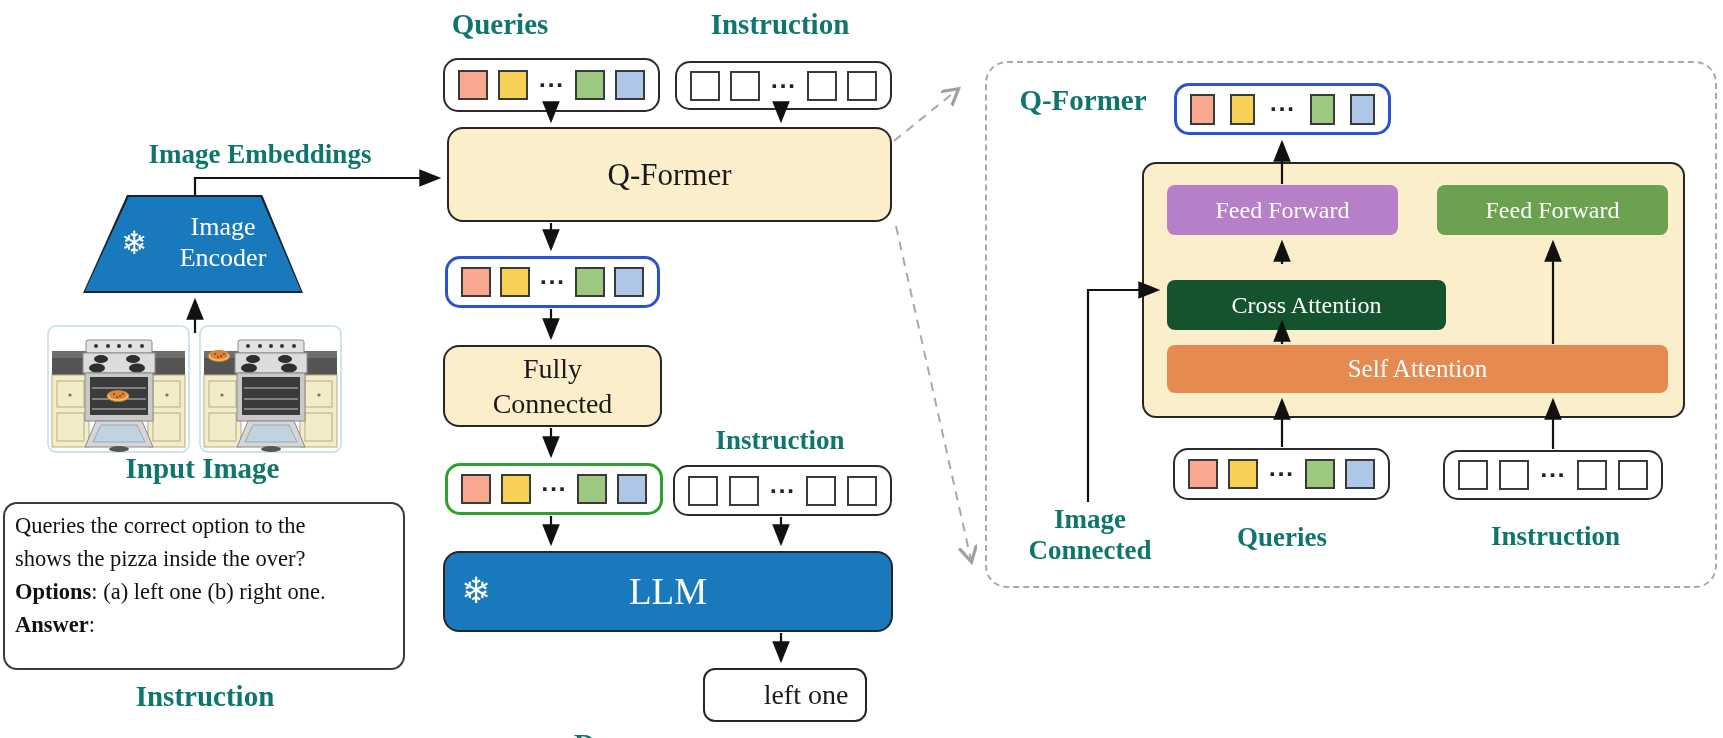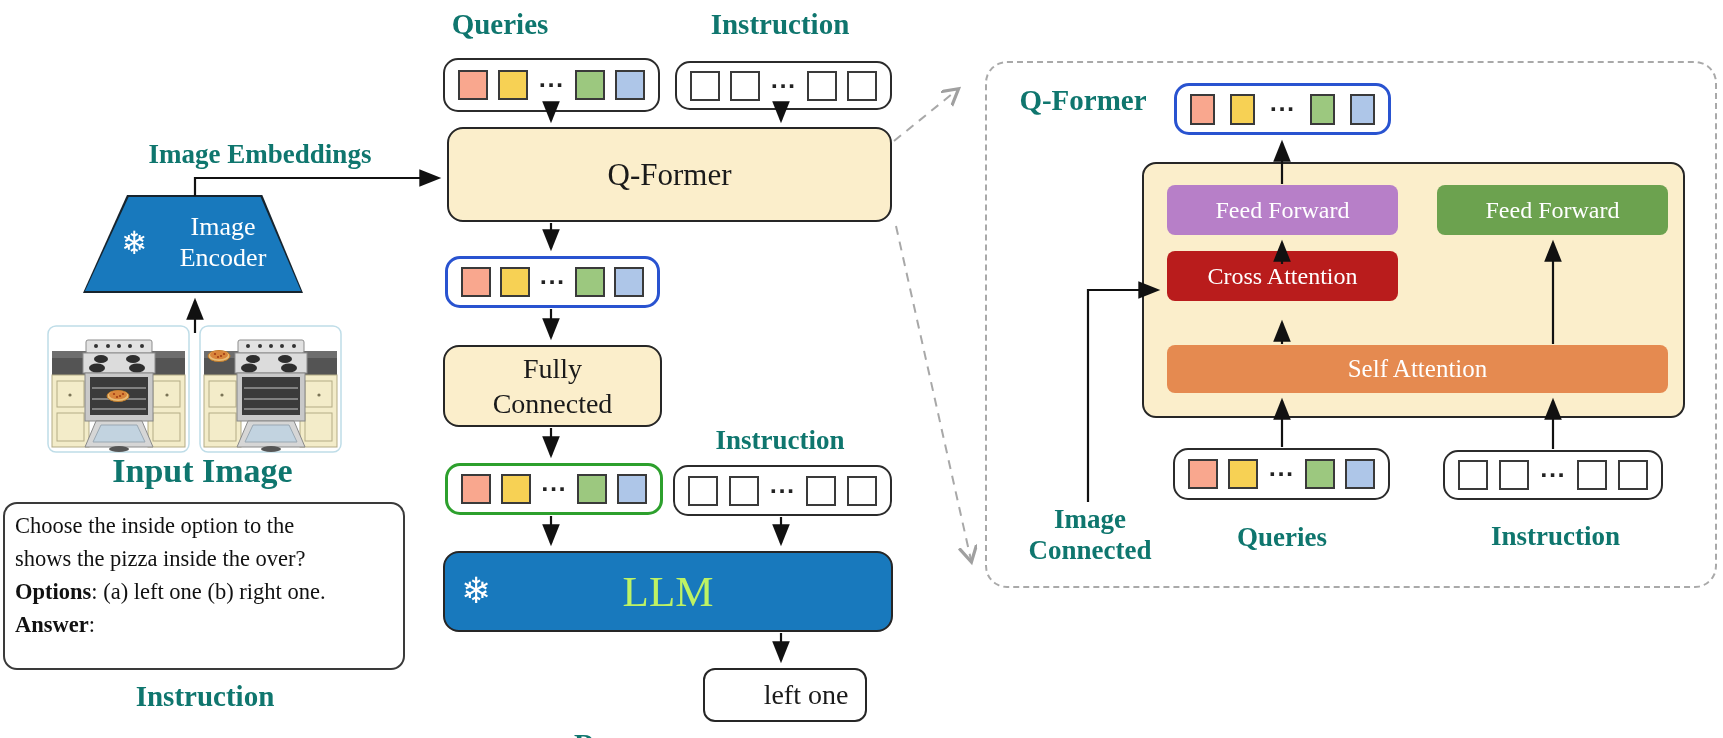--- a/index.html
+++ b/index.html
@@ -80,21 +80,21 @@
   <div class="abs tokbox" style="left:673px;top:465px;width:219px;height:51px;">
     <span class="tok"></span>
     <span class="tok"></span>
     <span class="dots">···</span>
     <span class="tok"></span>
     <span class="tok"></span>
   </div>
 
   <div class="abs bigbox" style="left: 443px; top: 551px; width: 450px; height: 81px; background: rgb(24, 121, 189);">
     <span class="abs snow" style="left:16px;top:20px;font-size:36px;">❄</span>
-    <span class="abs ctr" style="left:0;top:0;width:100%;height:100%;color:#bef264;font-size:43px;">LLM</span>
+    <span class="abs ctr" style="left:0;top:0;width:100%;height:100%;color:#ffffff;font-size:37px;">LLM</span>
   </div>
 
   <div class="abs lbl" style="left:500px;top:692px;width:190px;text-align:right;font-size:29px;margin-top:36px;">Response</div>
   <div class="abs ctr" style="left:703px;top:668px;width:164px;height:54px;background:#fff;border:2px solid #262626;border-radius:12px;font-size:28px;z-index:2;padding-left:42px;">
     <span>left one</span>
   </div>
 
   <div class="abs lbl" style="left:130px;top:117px;width:260px;text-align:center;font-size:27px;margin-top:22px;">Image Embeddings</div>
 
   <div class="abs" style="left:83px;top:195px;width:220px;height:98px;z-index:2;">
@@ -181,24 +181,24 @@
       <circle cx="16" cy="29" r="1.1" fill="#a33d16"></circle>
         <circle cx="22" cy="31" r="1.1" fill="#a33d16"></circle>
       <circle cx="25" cy="29" r="1.1" fill="#a33d16"></circle>
         <circle cx="19" cy="32" r="1.1" fill="#a33d16"></circle>
       <polygon points="49,96 95,96 106,122 38,122" fill="#d6d6d6" stroke="#8a8a8a"></polygon>
       <polygon points="54,100 90,100 98,117 46,117" fill="#c2d3e0" stroke="#9aa8b3"></polygon>
       <ellipse cx="72" cy="124" rx="10" ry="3" fill="#555"></ellipse>
     </svg>
   </div>
 
-  <div class="abs lbl" style="left:95px;top:452px;width:215px;text-align:center;font-size:34px;">Input Image</div>
+  <div class="abs lbl" style="left:95px;top:452px;width:215px;text-align:center;font-size:29px;">Input Image</div>
 
   <div class="abs instr-text" style="left:3px;top:502px;width:402px;height:168px;border:2px solid #3a3a3a;border-radius:14px;padding:5px 10px;background:#fff;z-index:2;">
-    <div>Choose the inside option to the</div>
+    <div>Queries the correct option to the</div>
     <div>shows the pizza inside the over?</div>
     <div><b>Options</b><span>: (a) left one (b) right one.</span></div>
     <div><b>Answer</b><span>:</span></div>
   </div>
   <div class="abs lbl" style="left:110px;top:680px;width:190px;text-align:center;font-size:29px;">Instruction</div>
 
   <div class="abs panel-dash" style="left:985px;top:61px;width:732px;height:527px;"></div>
 
   <div class="abs lbl" style="left:1003px;top:84px;width:160px;text-align:center;font-size:29px;z-index:2;">Q-Former</div>
 
@@ -211,21 +211,21 @@
   </div>
 
   <div class="abs" style="left: 1142px; top: 162px; width: 543px; height: 256px; border: 2px solid rgb(38, 38, 38); border-radius: 14px; z-index: 2; background: rgb(251, 238, 203);"></div>
 
   <div class="abs attnbox" style="left: 1167px; top: 185px; width: 231px; height: 50px; background: rgb(183, 127, 200);">
     <span>Feed Forward</span>
   </div>
   <div class="abs attnbox" style="left: 1437px; top: 185px; width: 231px; height: 50px; background: rgb(108, 162, 79);">
     <span>Feed Forward</span>
   </div>
-  <div class="abs attnbox" style="left: 1167px; top: 251px; width: 231px; height: 50px; background: #b91c1c;">
+  <div class="abs attnbox" style="left: 1167px; top: 280px; width: 279px; height: 50px; background: #14532d;">
     <span>Cross Attention</span>
   </div>
   <div class="abs attnbox" style="left: 1167px; top: 345px; width: 501px; height: 48px; font-size: 25px; background: rgb(229, 138, 80);">
     <span>Self Attention</span>
   </div>
 
   <div class="abs tokbox" style="left:1173px;top:448px;width:217px;height:52px;">
     <span class="tok" style="background: rgb(249, 167, 142);"></span>
     <span class="tok" style="background: rgb(247, 209, 84);"></span>
     <span class="dots">···</span>

